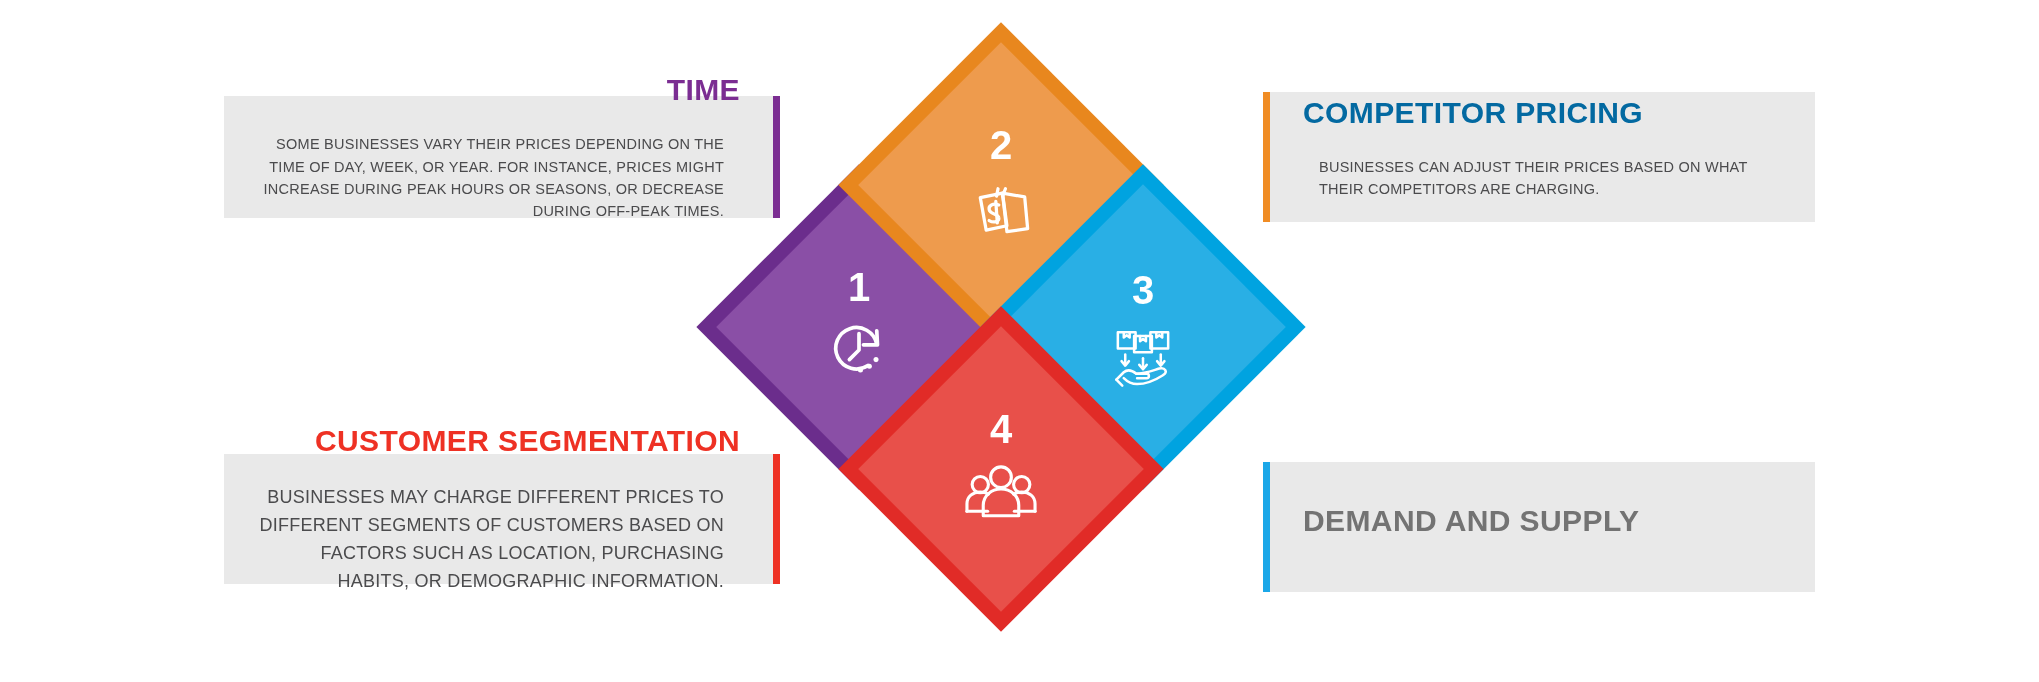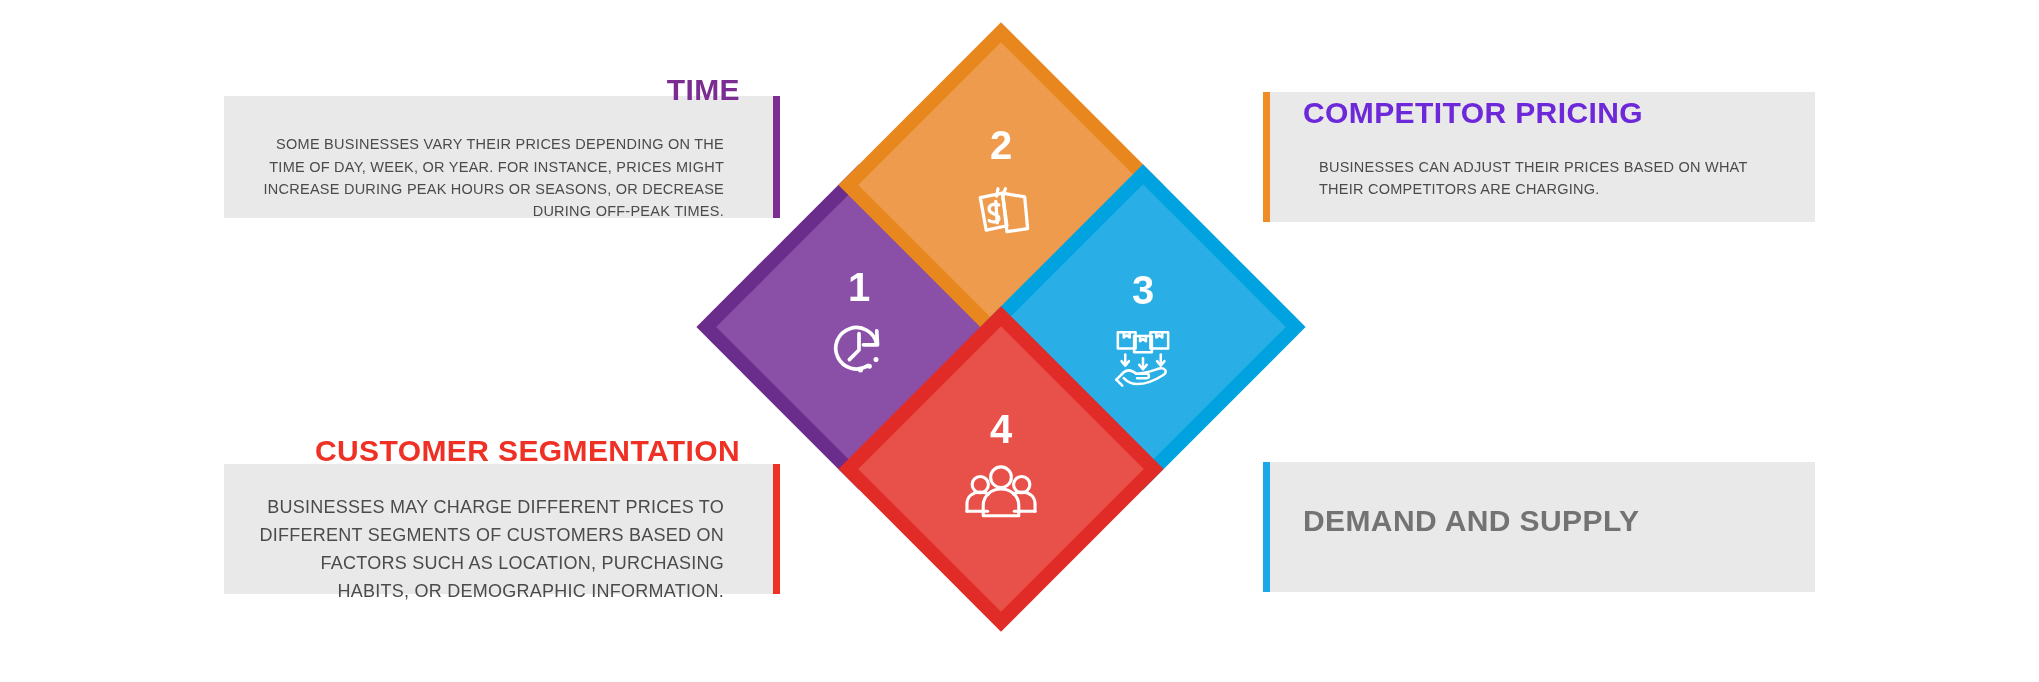--- a/index.html
+++ b/index.html
@@ -16,24 +16,24 @@
 
   .panel-title{font-weight:bold;letter-spacing:.4px;margin:0 0 12px 0;line-height:1;}
   .panel-body{margin:16px;color:#4b4b4d;line-height:1.55;letter-spacing:.25px;}
 
   
   #panel-time{left:224px;top:96px;width:556px;height:122px;}
   #panel-time .panel-title{font-size:30px;color:#7B2D92;}
   #panel-time .panel-body{font-size:14.5px;}
 
   #panel-competitor{left:1263px;top:92px;width:552px;height:130px;}
-  #panel-competitor .panel-title{font-size:30px;color:#6d28d9;}
+  #panel-competitor .panel-title{font-size:30px;color:#0369a1;}
   #panel-competitor .panel-body{font-size:14.5px;}
 
-  #panel-customer{left:224px;top:464px;width:556px;height:130px;}
+  #panel-customer{left:224px;top:454px;width:556px;height:130px;}
   #panel-customer .panel-title{font-size:30px;color:#EE3124;}
   #panel-customer .panel-body{font-size:18px;}
 
   #panel-demand{left:1263px;top:462px;width:552px;height:130px;}
   #panel-demand .panel-title{font-size:30px;color:#737373;}
   #panel-demand .panel-body{font-size:14.5px;}
 
   
   .diamond{position:absolute;transform:rotate(45deg);box-sizing:border-box;}
   .diamond .inner{position:absolute;left:14px;top:14px;right:14px;bottom:14px;}

